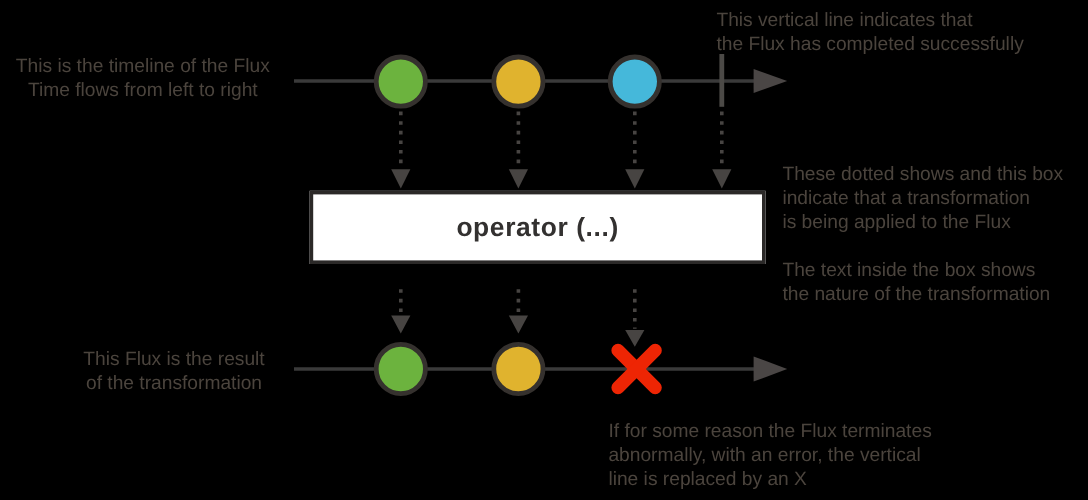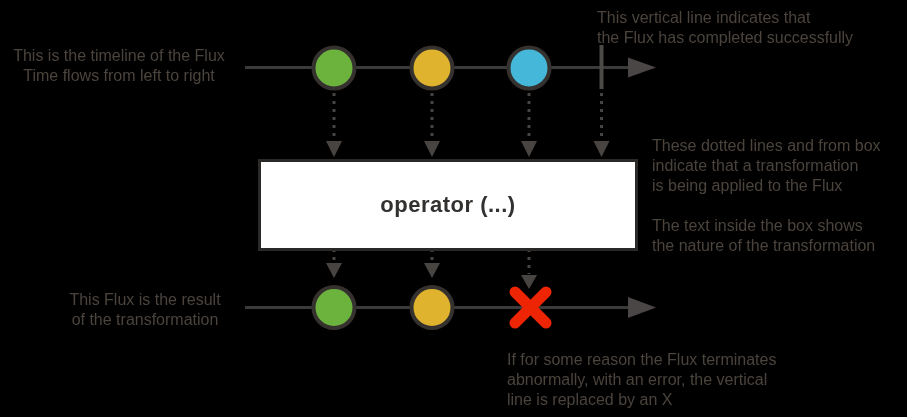--- a/index.html
+++ b/index.html
@@ -30,21 +30,21 @@
   .dot-arrowhead   { fill: var(--dotted, #474442); stroke: none; }
   .dot             { stroke: var(--circle_border, #35312e); stroke-width: 4; }
   .dot.green       { fill: var(--green, #6cb33e); }
   .dot.yellow      { fill: var(--yellow, #e0b32e); }
   .dot.blue        { fill: var(--blue, #45b8da); }
   .error-x        { stroke: var(--error_red, #ee2504); stroke-width: 11; stroke-linecap: round; }
 
   #operator-box {
     position: absolute;
     left: 258px; top: 159px;
-    width: 380px; height: 92px;
+    width: 380px; height: 61px;
     box-sizing: border-box;
     background: var(--box_bg, #fff);
     border: 3px solid var(--box_border, #2b2928);
     display: flex; align-items: center; justify-content: center;
     z-index: 2;
   }
   #operator-box .label {
     color: var(--box_text, #333130);
     font-size: 22px;
     font-weight: bold;
@@ -98,21 +98,21 @@
     <span class="label">operator (...)</span>
   </div>
 
   <div class="note center" style="left:6px; top:46px; width:226px;">This is the timeline of the Flux
 Time flows from left to right</div>
 
 
   <div class="note" style="left:597px; top:8px;">This vertical line indicates that
 the Flux has completed successfully</div>
 
-  <div class="note" style="left:652px; top:136px;">These dotted lines and from box
+  <div class="note" style="left:652px; top:136px;">These dotted shows and this box
 indicate that a transformation
 is being applied to the Flux</div>
 
   <div class="note center" style="left:55px; top:290px; width:180px;">This Flux is the result
 of the transformation</div>
 
   <div class="note" style="left:652px; top:216px;">The text inside the box shows
 the nature of the transformation</div>
 
   <div class="note" style="left:507px; top:350px;">If for some reason the Flux terminates

